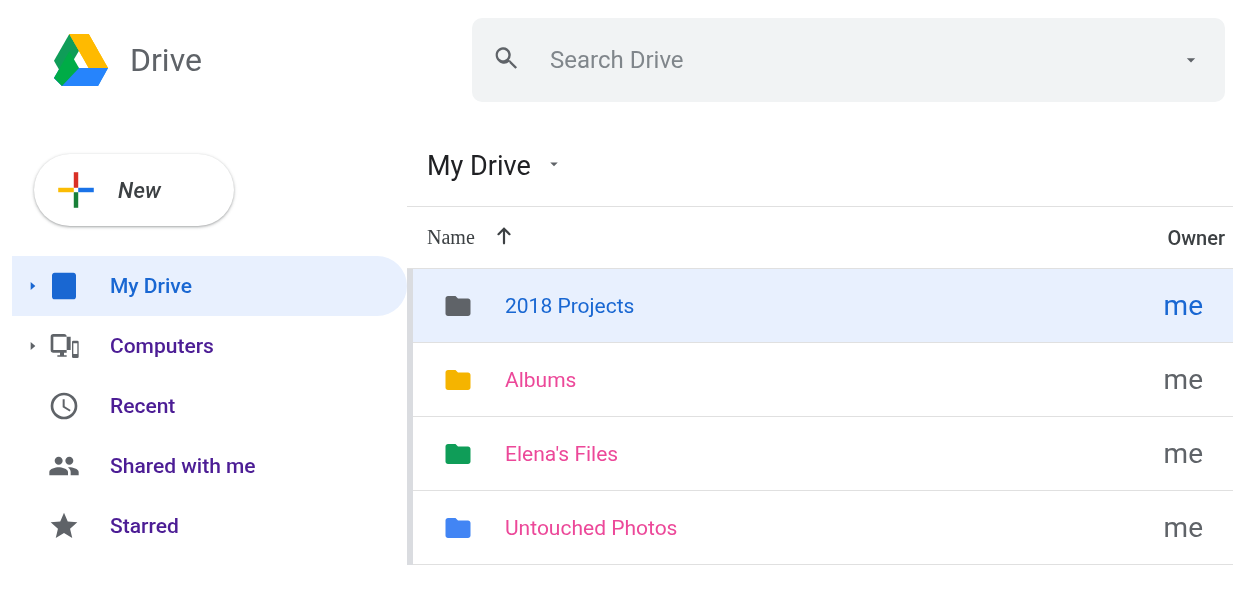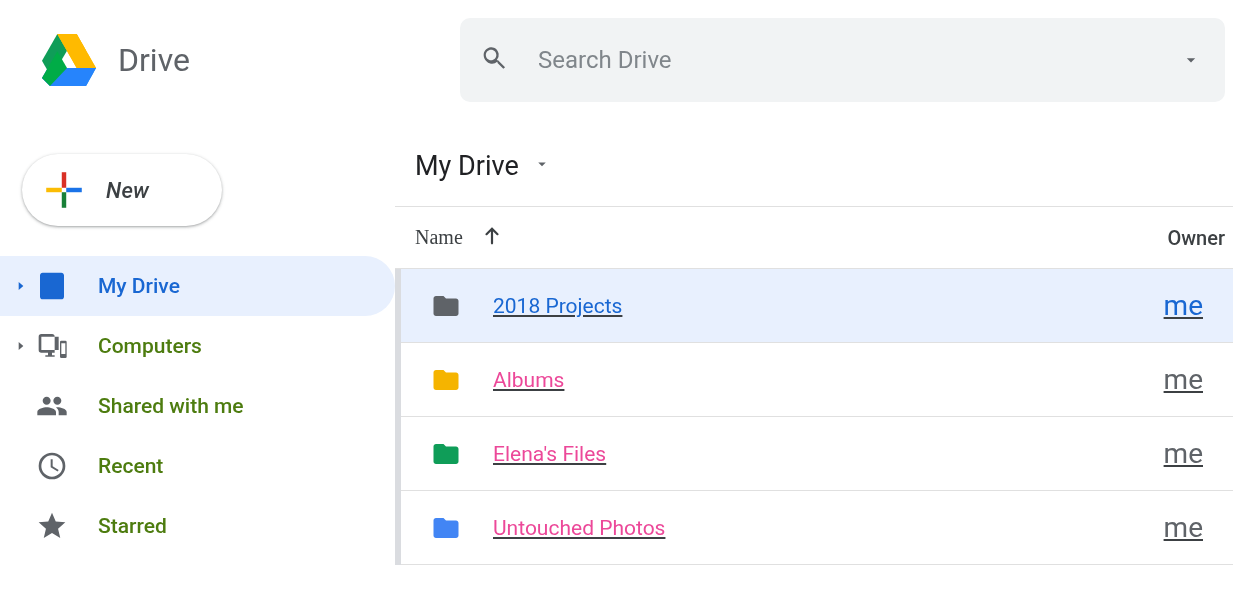--- a/index.html
+++ b/index.html
@@ -1,17 +1,17 @@
 <!DOCTYPE html>
 <html><head>
   <meta charset="utf-8">
   <style>
     * { box-sizing: border-box; margin: 0; padding: 0; font-family: 'Segoe UI', Roboto, Arial, sans-serif; }
     body { width: 1233px; height: 615px; overflow: hidden; background: #fff; color: #3c4043; }
-    .app { display: flex; flex-direction: column; height: 100%; }
+    .app { display: flex; flex-direction: column; height: 100%; padding-left: 12px; }
 
     
     .topbar { display: flex; align-items: center; padding: 18px 0 18px 38px; }
     .logo-wrap { display: flex; align-items: center; width: 422px; }
     .logo-icon { width: 60px; height: 52px; margin-right: 20px; display:flex; align-items:center; }
     .app-name { font-size: 32px; color: #5f6368; font-weight: 400; }
 
     .search-wrap { flex: 1; margin-right: 8px; }
     .search-box { display: flex; align-items: center; background: #f1f3f4; border-radius: 10px; height: 84px; padding: 0 20px; }
     .search-icon svg { width: 28px; height: 28px; fill: #5f6368; }
@@ -27,39 +27,39 @@
     .sidebar { width: 395px; padding-top: 34px; }
     .new-btn { display: flex; align-items: center; height: 72px; width: 200px; margin-left: 22px; margin-bottom: 30px; border-radius: 40px; background: #fff; box-shadow: 0 1px 2px rgba(60,64,67,0.3), 0 1px 3px 1px rgba(60,64,67,0.15); cursor: pointer; font-style: italic; }
     .new-icon { width: 48px; height: 48px; margin-left: 18px; margin-right: 18px; display:flex; align-items:center; justify-content:center; }
     .new-label { font-size: 22px; color: #3c4043; font-weight: 500; letter-spacing: .25px; }
 
     .nav-item { display: flex; align-items: center; height: 60px; padding-left: 12px; border-radius: 0 30px 30px 0; cursor: pointer; }
     .nav-caret { width: 18px; display:flex; justify-content:center; }
     .nav-caret svg { fill: #5f6368; }
     .nav-icon { width: 32px; height: 32px; margin-left: 6px; margin-right: 30px; display:flex; align-items:center; justify-content:center; }
     .nav-icon svg { width: 32px; height: 32px; fill: #5f6368; }
-    .nav-label { font-size: 21px; color: #4d7c0f; font-weight: 500; }
+    .nav-label { font-size: 21px; color: #4c1d95; font-weight: 500; }
     .nav-item.active { background: #e8f0fe; }
     .nav-item.active .nav-label { color: #1967d2; }
     .nav-item.active .nav-caret svg { fill: #1967d2; }
 
     
     .main { flex: 1; display: flex; flex-direction: column; padding-top: 18px; }
     .breadcrumb { display: flex; align-items: center; padding-left: 20px; height: 56px; cursor: pointer; }
     .breadcrumb-label { font-size: 27px; color: #202124; margin-right: 14px; }
     .breadcrumb-caret svg { fill: #5f6368; }
     .hdr-sep { height: 1px; background: #e0e0e0; margin-top: 12px; }
 
     .col-headers { display: flex; align-items: center; height: 62px; padding-left: 20px; border-bottom: 1px solid #e0e0e0; }
     .col-name { font-size: 20px; color: #3c4043; font-weight: 500; font-family: Liberation Serif, serif; }
     .sort-arrow { margin-left: 18px; }
     .sort-arrow svg { width: 22px; height: 22px; stroke: #3c4043; fill:none; }
     .col-owner { margin-left: auto; font-size: 20px; color: #3c4043; font-weight: 500; padding-right: 8px; }
 
-    .file-rows-wrap { display: flex; text-decoration: underline; }
+    .file-rows-wrap { display: flex; }
     .left-border { width: 6px; background: #dadce0; }
     .file-rows { flex: 1; }
 
     .file-row { display: flex; align-items: center; height: 74px; border-bottom: 1px solid #e0e0e0; padding-left: 28px; cursor: pointer; }
     .file-row.selected { background: #e8f0fe; }
     .folder-icon { width: 34px; height: 30px; margin-right: 30px; }
     .file-name { font-size: 21px; color: #ec4899; }
     .file-row.selected .file-name { color: #1967d2; }
     .file-owner { margin-left: auto; font-size: 28px; color: #5f6368; padding-right: 30px; }
     .file-row.selected .file-owner { color: #1967d2; }
@@ -146,34 +146,34 @@
               <path d="M4 5h13v10H4V5zm-2 0v10a2 2 0 002 2h5v2H7v1h7v-1h-2v-2h2V5a2 2 0 00-2-2H4a2 2 0 00-2 2zm17 3h3a1 1 0 011 1v11a1 1 0 01-1 1h-3a1 1 0 01-1-1V9a1 1 0 011-1zm0 2v8h3v-8h-3z"></path>
             </svg>
         </span>
         <span class="nav-label">Computers</span>
       </div>
 
       <div class="nav-item">
         <span class="nav-caret"></span>
         <span class="nav-icon">
           <svg viewBox="0 0 24 24">
+              <path d="M12 2a10 10 0 100 20 10 10 0 000-20zm0 18a8 8 0 110-16 8 8 0 010 16zm.5-13H11v6l5.25 3.15.75-1.23-4.5-2.67V7z"></path>
+            </svg>
+        </span>
+        <span class="nav-label">Recent</span>
+      </div>
+
+      <div class="nav-item">
+        <span class="nav-caret"></span>
+        <span class="nav-icon">
+          <svg viewBox="0 0 24 24">
               <path d="M16 11c1.66 0 3-1.34 3-3s-1.34-3-3-3-3 1.34-3 3 1.34 3 3 3zm-8 0c1.66 0 3-1.34 3-3S9.66 5 8 5 5 6.34 5 8s1.34 3 3 3zm0 2c-2.33 0-7 1.17-7 3.5V19h14v-2.5C15 14.17 10.33 13 8 13zm8 0c-.29 0-.62.02-.97.05 1.16.84 1.97 1.97 1.97 3.45V19h6v-2.5c0-2.33-4.67-3.5-7-3.5z"></path>
             </svg>
         </span>
         <span class="nav-label">Shared with me</span>
-      </div>
-
-      <div class="nav-item">
-        <span class="nav-caret"></span>
-        <span class="nav-icon">
-          <svg viewBox="0 0 24 24">
-              <path d="M12 2a10 10 0 100 20 10 10 0 000-20zm0 18a8 8 0 110-16 8 8 0 010 16zm.5-13H11v6l5.25 3.15.75-1.23-4.5-2.67V7z"></path>
-            </svg>
-        </span>
-        <span class="nav-label">Recent</span>
       </div>
 
       <div class="nav-item">
         <span class="nav-caret"></span>
         <span class="nav-icon">
           <svg viewBox="0 0 24 24">
               <path d="M12 17.27L18.18 21l-1.64-7.03L22 9.24l-7.19-.61L12 2 9.19 8.63 2 9.24l5.46 4.73L5.82 21z"></path>
             </svg>
         </span>
         <span class="nav-label">Starred</span>

